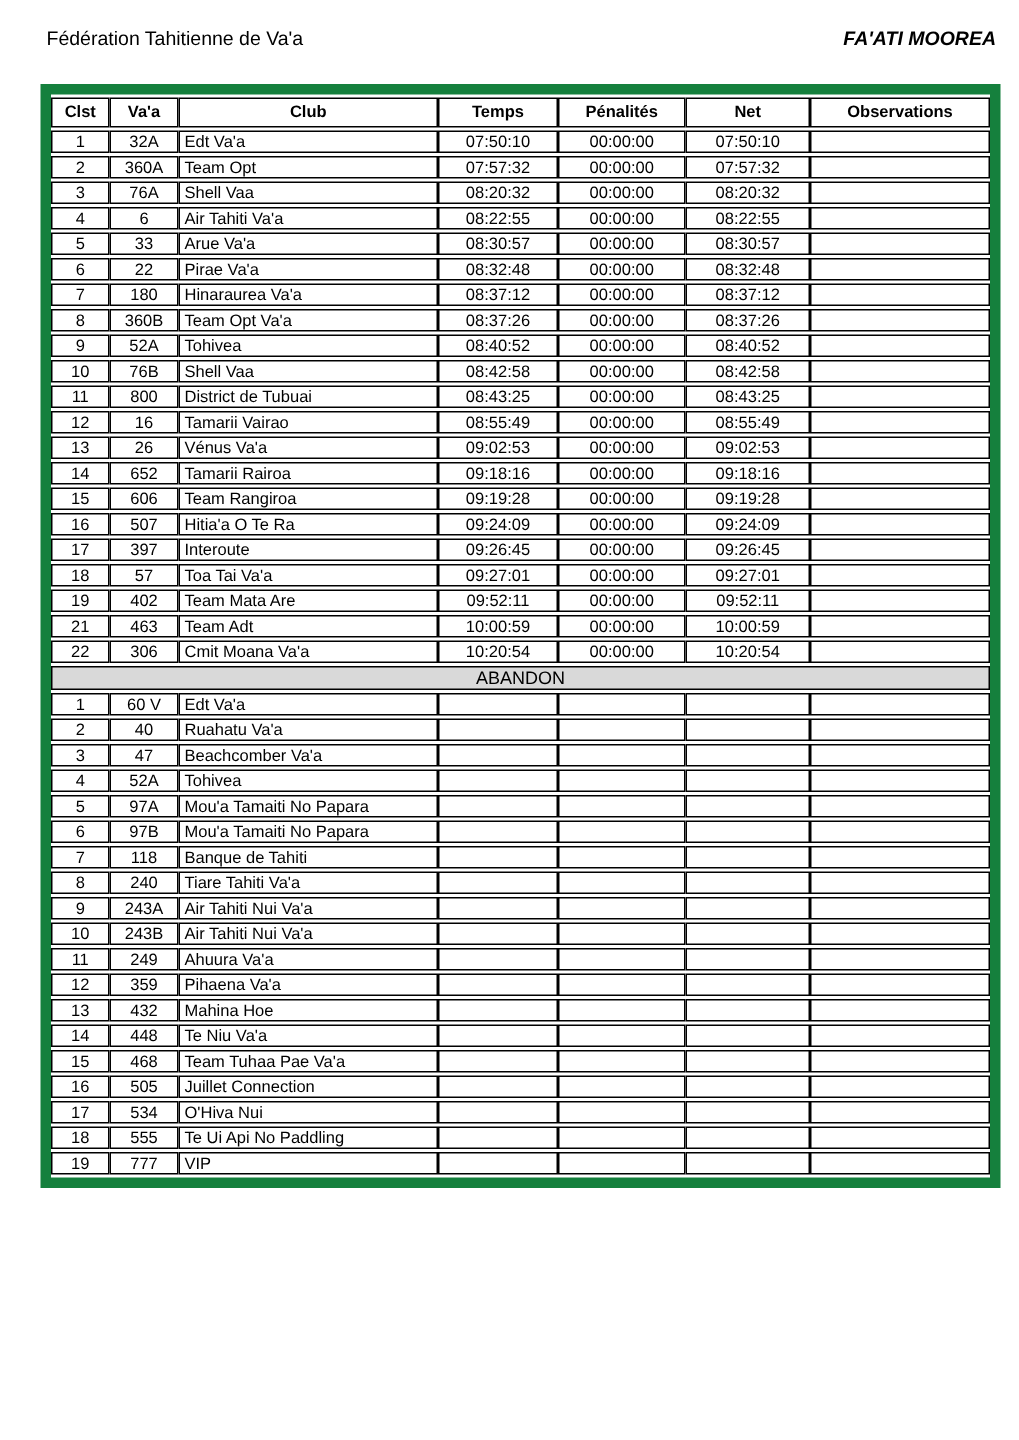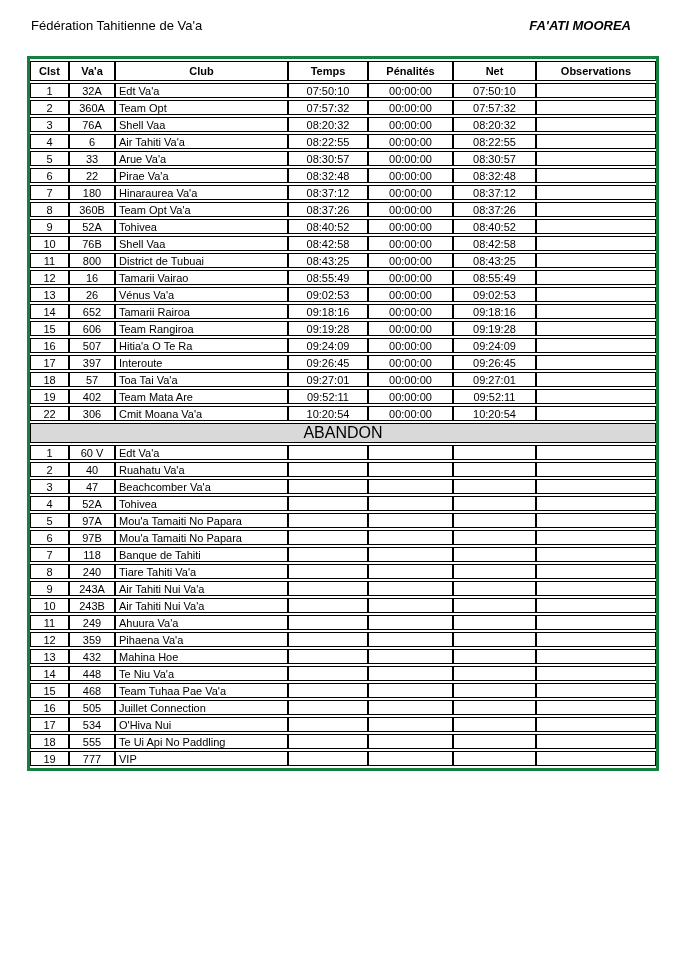--- a/index.html
+++ b/index.html
@@ -3,40 +3,40 @@
 <meta charset="utf-8">
 <style>
   * { margin: 0; padding: 0; box-sizing: border-box; }
   html, body { background: #ffffff; }
   body {
     width: 679px; height: 960px;
     font-family: "Liberation Sans", sans-serif;
     color: #000;
     overflow: hidden;
   }
-  .page { padding: 14px 44px 0 27px; }
+  .page { padding: 14px 11px 0 27px; }
 
   .doc-header {
     display: flex;
     justify-content: space-between;
     align-items: baseline;
     font-size: 13px;
     padding: 4px 4px 0 4px;
   }
   .federation { font-weight: normal; }
   .event { font-weight: bold; font-style: italic; }
   .doc-date { text-align: center; font-size: 13px; margin-top: 4px; }
 
   table.results {
     margin-top: 23px;
     width: 626px;
     table-layout: fixed;
     border-collapse: separate;
     border-spacing: 0 2px;
-    border: 3px solid #15803d;
+    border: 7px solid #15803d;
     font-size: 11px;
   }
   th, td {
     border: 1px solid #000;
     overflow: hidden;
     white-space: nowrap;
     background: #fff;
   }
   th {
     height: 20px;
@@ -44,21 +44,21 @@
     text-align: center;
     font-size: 11px;
   }
   td { height: 15px; }
   td.c-clst, td.c-vaa, td.c-temps, td.c-pen, td.c-net { text-align: center; }
   td.c-club { text-align: left; padding-left: 3px; }
   tr.abandon-bar td {
     background: #d9d9d9;
     text-align: center;
     height: 13px;
-    font-size: 16px;
+    font-size: 12px;
   }
 </style>
 </head>
 <body>
 
 <div class="page">
 
   <div class="doc-header">
     <span class="federation">Fédération Tahitienne de Va'a</span>
     <span class="event">FA'ATI MOOREA</span>
@@ -273,20 +273,29 @@
           <td class="c-clst">19</td>
           <td class="c-vaa">402</td>
           <td class="c-club">Team Mata Are</td>
           <td class="c-temps">09:52:11</td>
           <td class="c-pen">00:00:00</td>
           <td class="c-net">09:52:11</td>
           <td class="c-obs"></td>
         </tr>
 
 
+        <tr>
+          <td class="c-clst">21</td>
+          <td class="c-vaa">463</td>
+          <td class="c-club">Team Adt</td>
+          <td class="c-temps">10:00:59</td>
+          <td class="c-pen">00:00:00</td>
+          <td class="c-net">10:00:59</td>
+          <td class="c-obs"></td>
+        </tr>
 
         <tr>
           <td class="c-clst">22</td>
           <td class="c-vaa">306</td>
           <td class="c-club">Cmit Moana Va'a</td>
           <td class="c-temps">10:20:54</td>
           <td class="c-pen">00:00:00</td>
           <td class="c-net">10:20:54</td>
           <td class="c-obs"></td>
         </tr>

